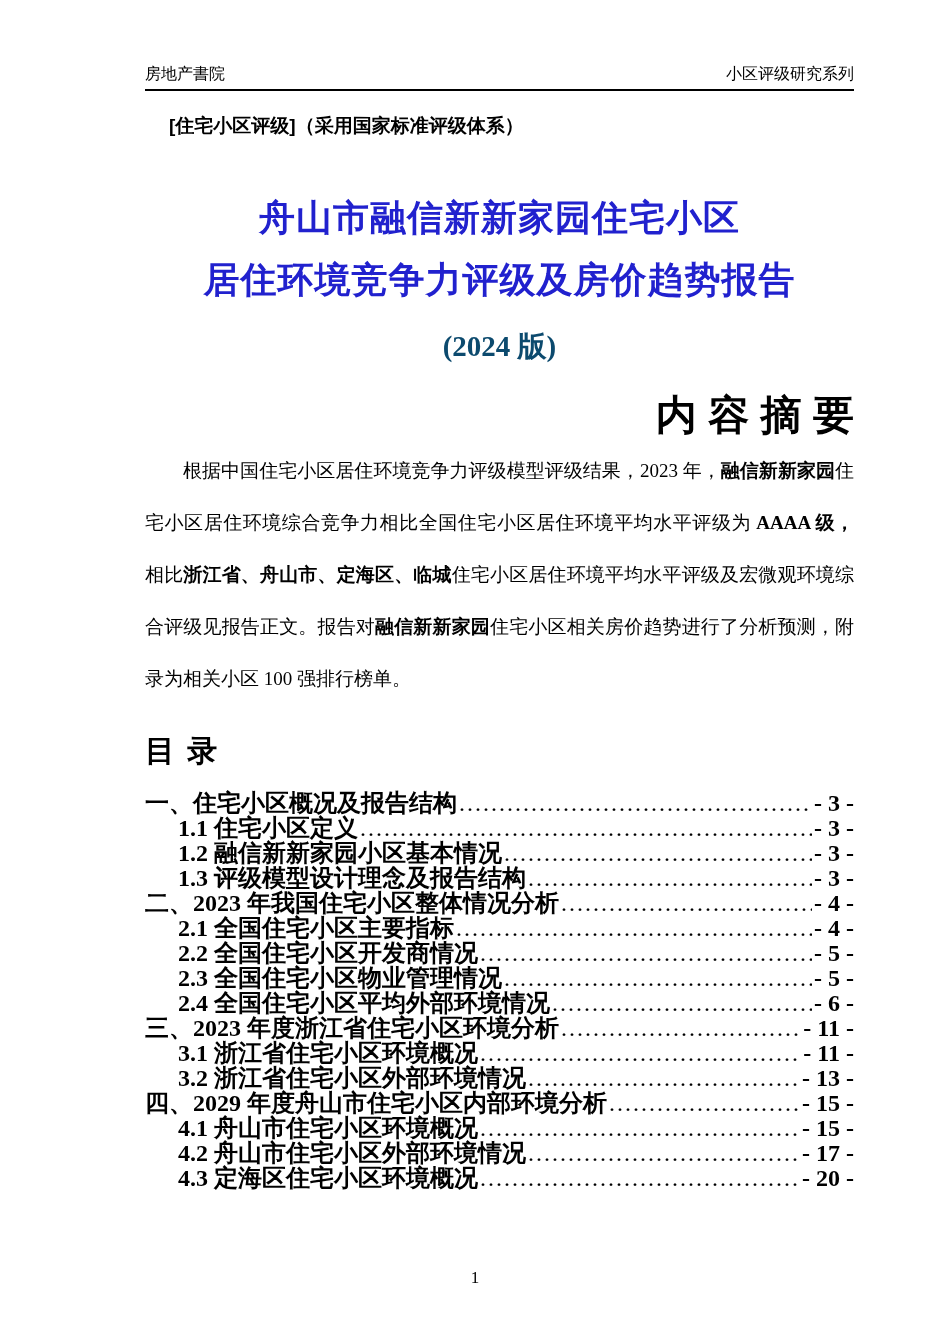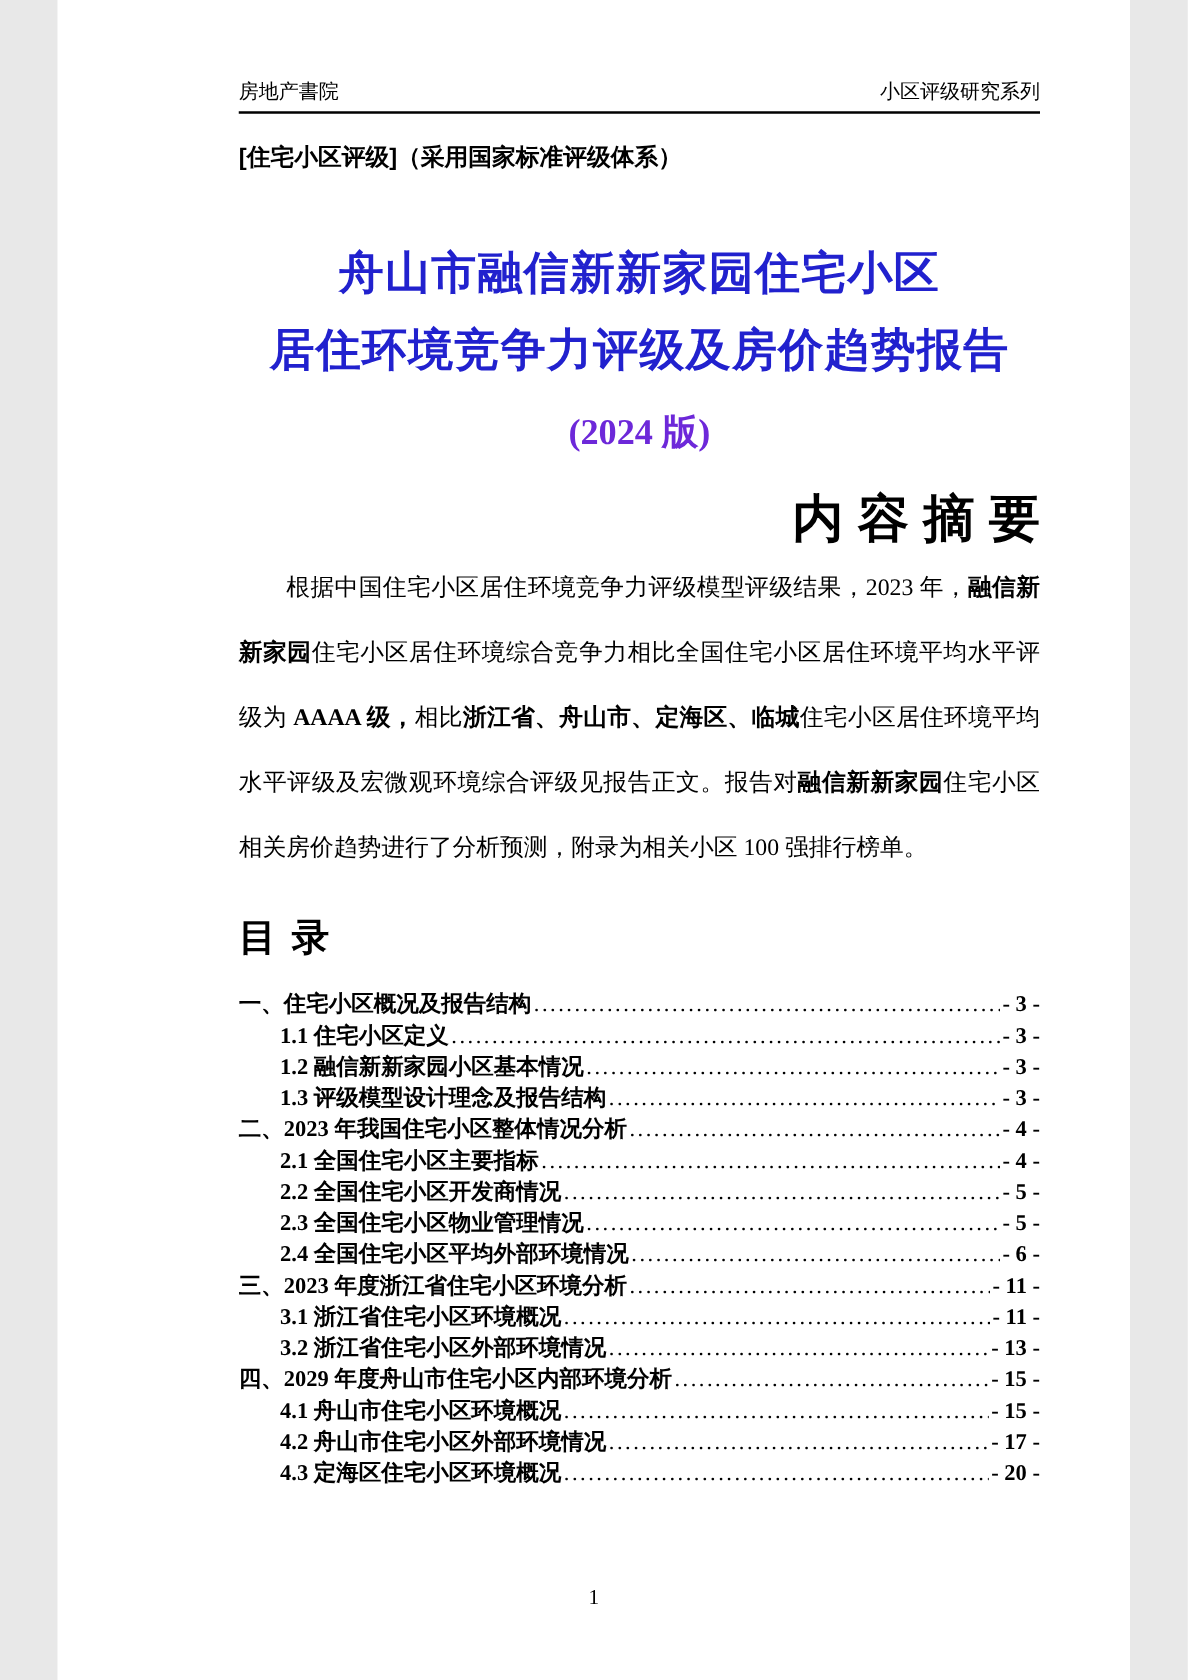--- a/index.html
+++ b/index.html
@@ -1,37 +1,37 @@
 <!DOCTYPE html>
 <html lang="zh"><head>
 <meta charset="utf-8">
 <style>
   html,body { margin:0; padding:0; background:#e8e8e8; }
   .page {
     position:relative;
-    width:858px; height:1344px;
+    width:950px; height:1344px;
     margin:0 auto;
     background:#ffffff;
     box-sizing:border-box;
-    padding:64px 72px 0 145px;
+    padding:64px 96px 0 145px;
     color:#000;
     overflow:hidden;
   }
   .sans  { font-family:"Liberation Sans","DejaVu Sans",sans-serif; }
   .serif { font-family:"Liberation Serif","DejaVu Serif",serif; }
 
   .hdr {
     display:flex; justify-content:space-between; align-items:flex-end;
     font-size:16px; line-height:20px;
     padding-bottom:5px;
     border-bottom:2.5px solid #000;
   }
   .doc-subtitle {
     margin-top:22px;
-    font-size:19px; font-weight:700;
+    font-size:19px; font-weight:700;margin-left:24px;
   }
   .title-block {
     margin-top:48px;
     text-align:center;
     font-weight:700;
   }
   .title-line { font-size:36px; line-height:62px; letter-spacing:1px; }
   .edition   { margin-top:10px; font-size:29px; line-height:50px; font-weight:700; text-align:center; }
 
   .abstract-heading {
@@ -45,21 +45,21 @@
     text-align:justify;
     text-indent:2em;
   }
   .seg-b { font-weight:700; }
 
   .toc-heading {
     margin-top:24px;
     font-size:30px; line-height:44px; font-weight:700;
     letter-spacing:2px;
   }
-  .toc { margin-top:18px; font-size:18px; line-height:25px; font-weight:700; }
+  .toc { margin-top:18px; font-size:24px; line-height:25px; font-weight:700; }
   .toc-row { display:flex; align-items:baseline; }
   .toc-row.lvl2 { padding-left:33px; }
   .toc-label { white-space:nowrap; }
   .toc-dots  { flex:1; overflow:hidden; white-space:nowrap; letter-spacing:2px; margin:0 2px; font-weight:400; }
   .toc-page  { white-space:nowrap; }
 
   .footer {
     position:absolute; left:0; right:0; bottom:56px;
     text-align:center;
     font-size:17px;
@@ -74,21 +74,21 @@
     <span>房地产書院</span>
     <span>小区评级研究系列</span>
   </div>
 
   <div class="doc-subtitle sans">[住宅小区评级]（采用国家标准评级体系）</div>
 
   <div class="title-block blue" style="color: rgb(33, 33, 206);">
     <div class="title-line">舟山市融信新新家园住宅小区</div>
     <div class="title-line">居住环境竞争力评级及房价趋势报告</div>
   </div>
-  <div class="edition blue" style="color: #6d28d9;">(2024 版)</div>
+  <div class="edition blue" style="color: #0c4a6e;">(2024 版)</div>
 
   <div class="abstract-heading sans">内 容 摘 要</div>
   <p class="abstract-p"><span>根据中国住宅小区居住环境竞争力评级模型评级结果，2023 年，</span><span class="seg-b">融信新新家园</span><span>住宅小区居住环境综合竞争力相比全国住宅小区居住环境平均水平评级为 </span><span class="seg-b">AAAA 级，</span><span>相比</span><span class="seg-b">浙江省、舟山市、定海区、临城</span><span>住宅小区居住环境平均水平评级及宏微观环境综合评级见报告正文。报告对</span><span class="seg-b">融信新新家园</span><span>住宅小区相关房价趋势进行了分析预测，附录为相关小区 100 强排行榜单。</span></p>
 
   <div class="toc-heading sans">目 录</div>
   <div class="toc">
       <div class="toc-row">
         <span class="toc-label">一、住宅小区概况及报告结构</span>
         <span class="toc-dots">................................................................................................................................................................</span>
         <span class="toc-page">- 3 -</span>

